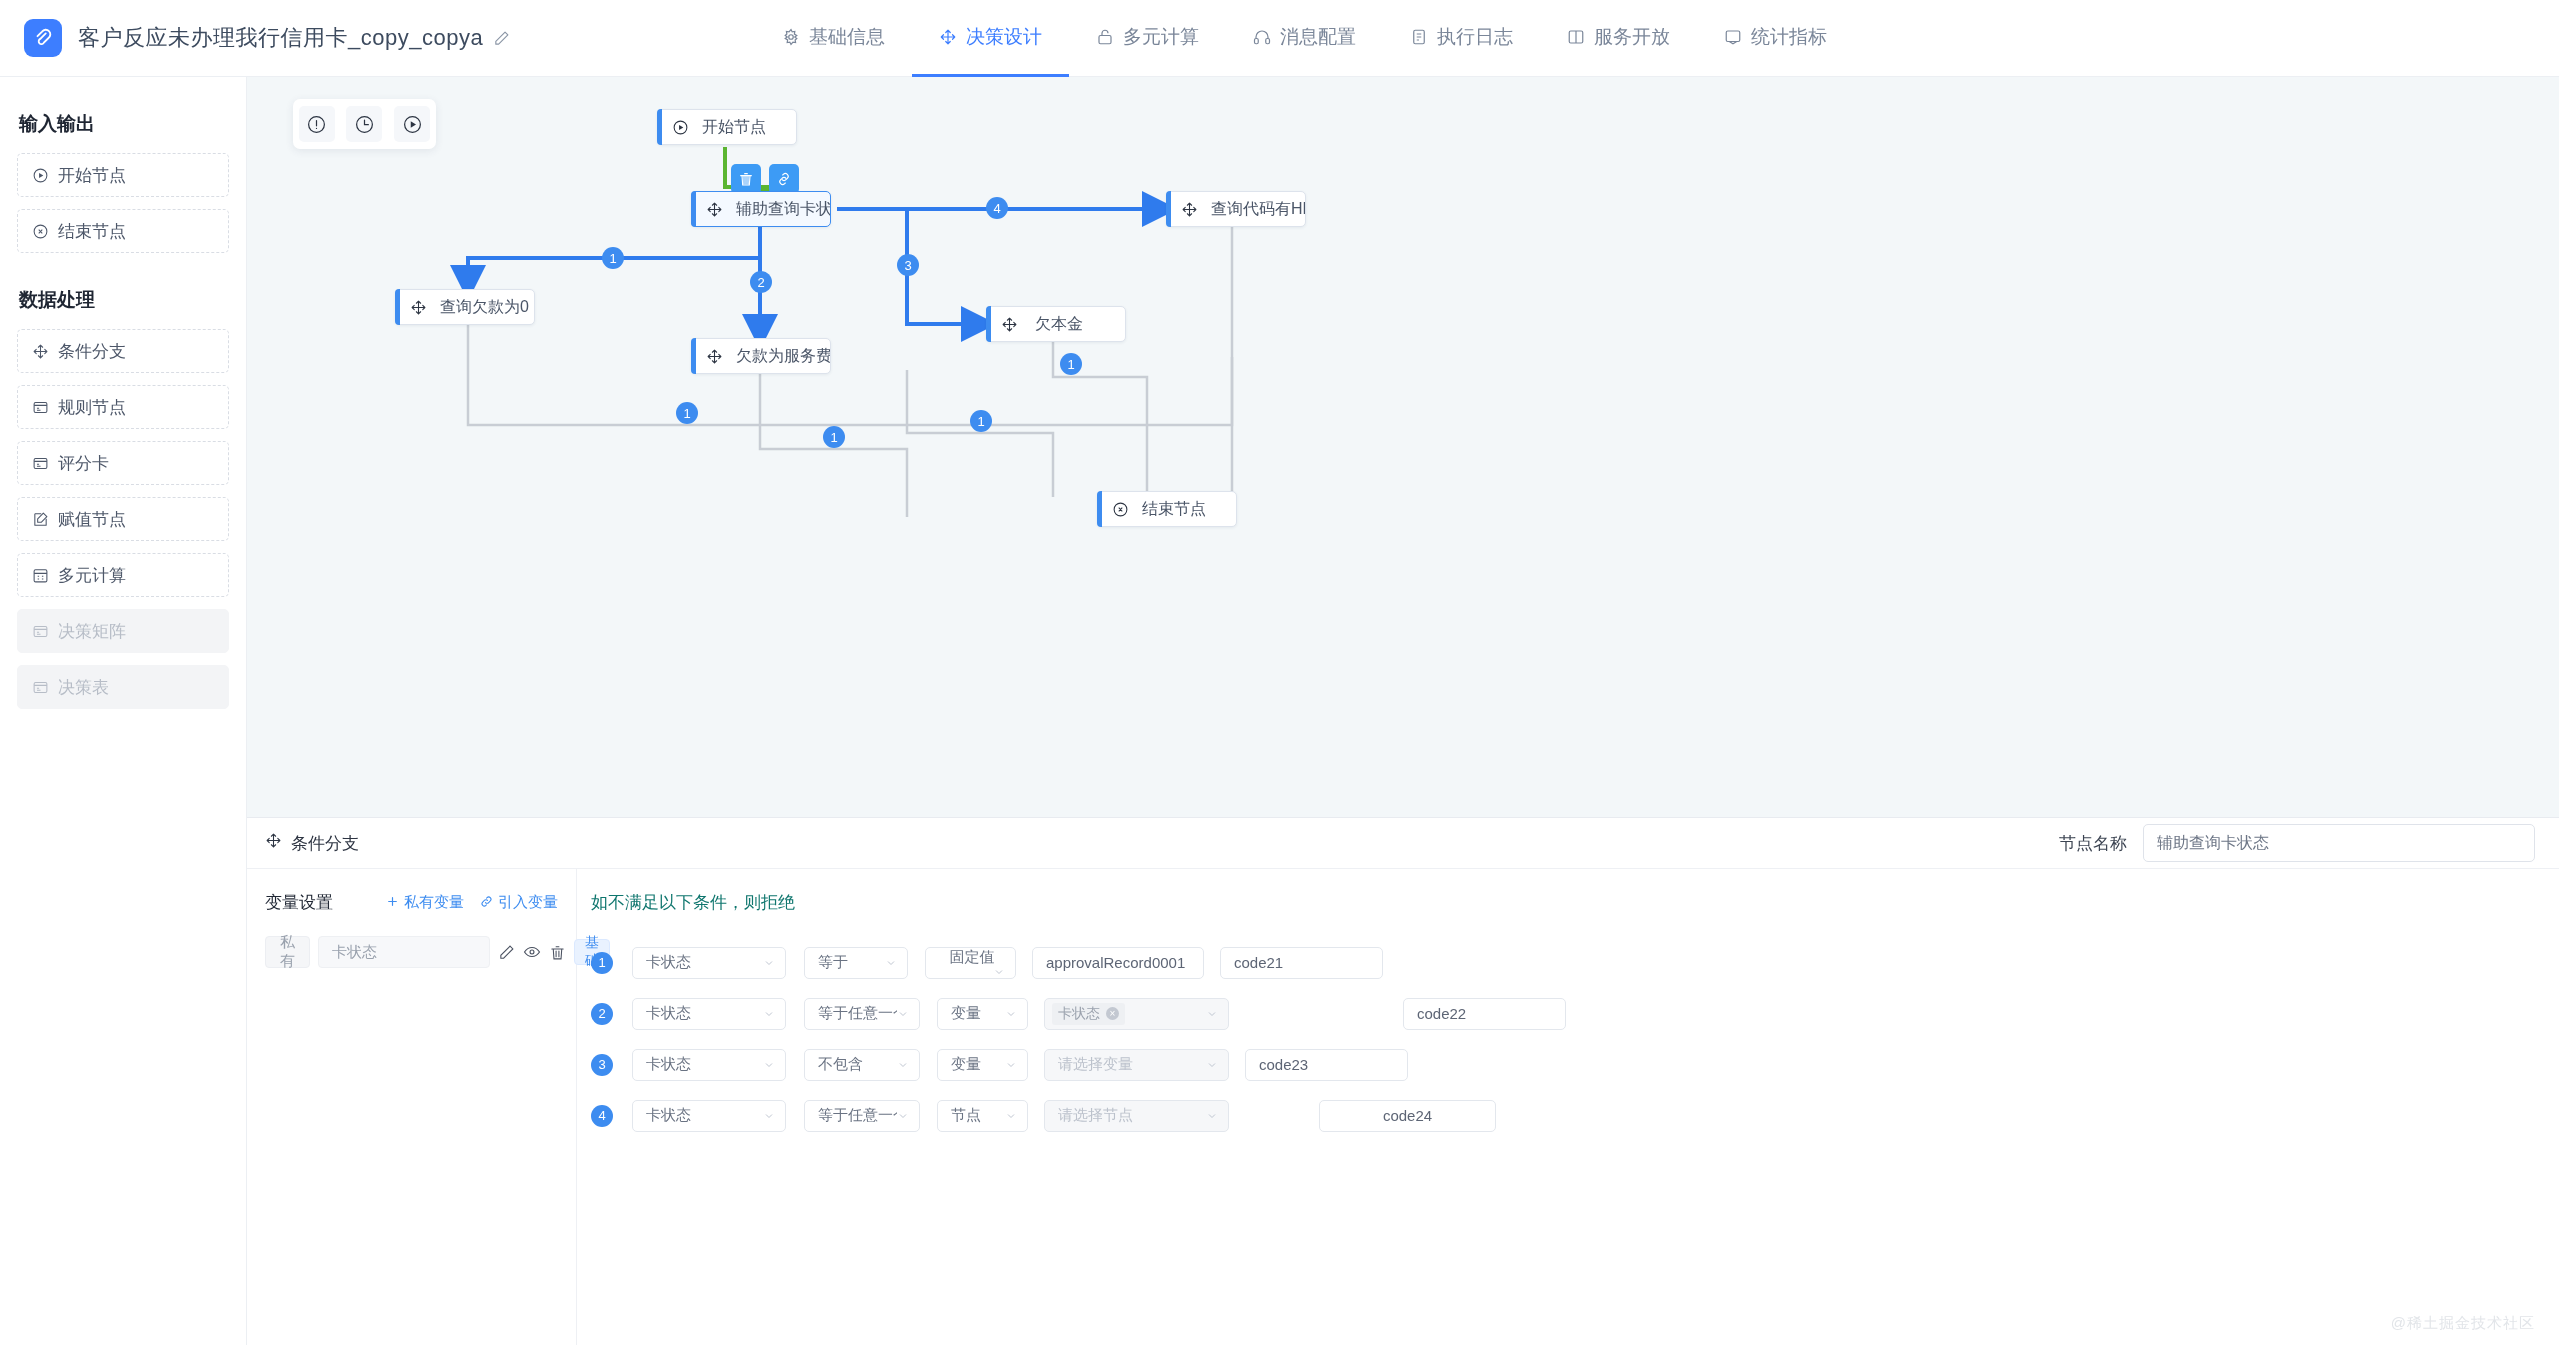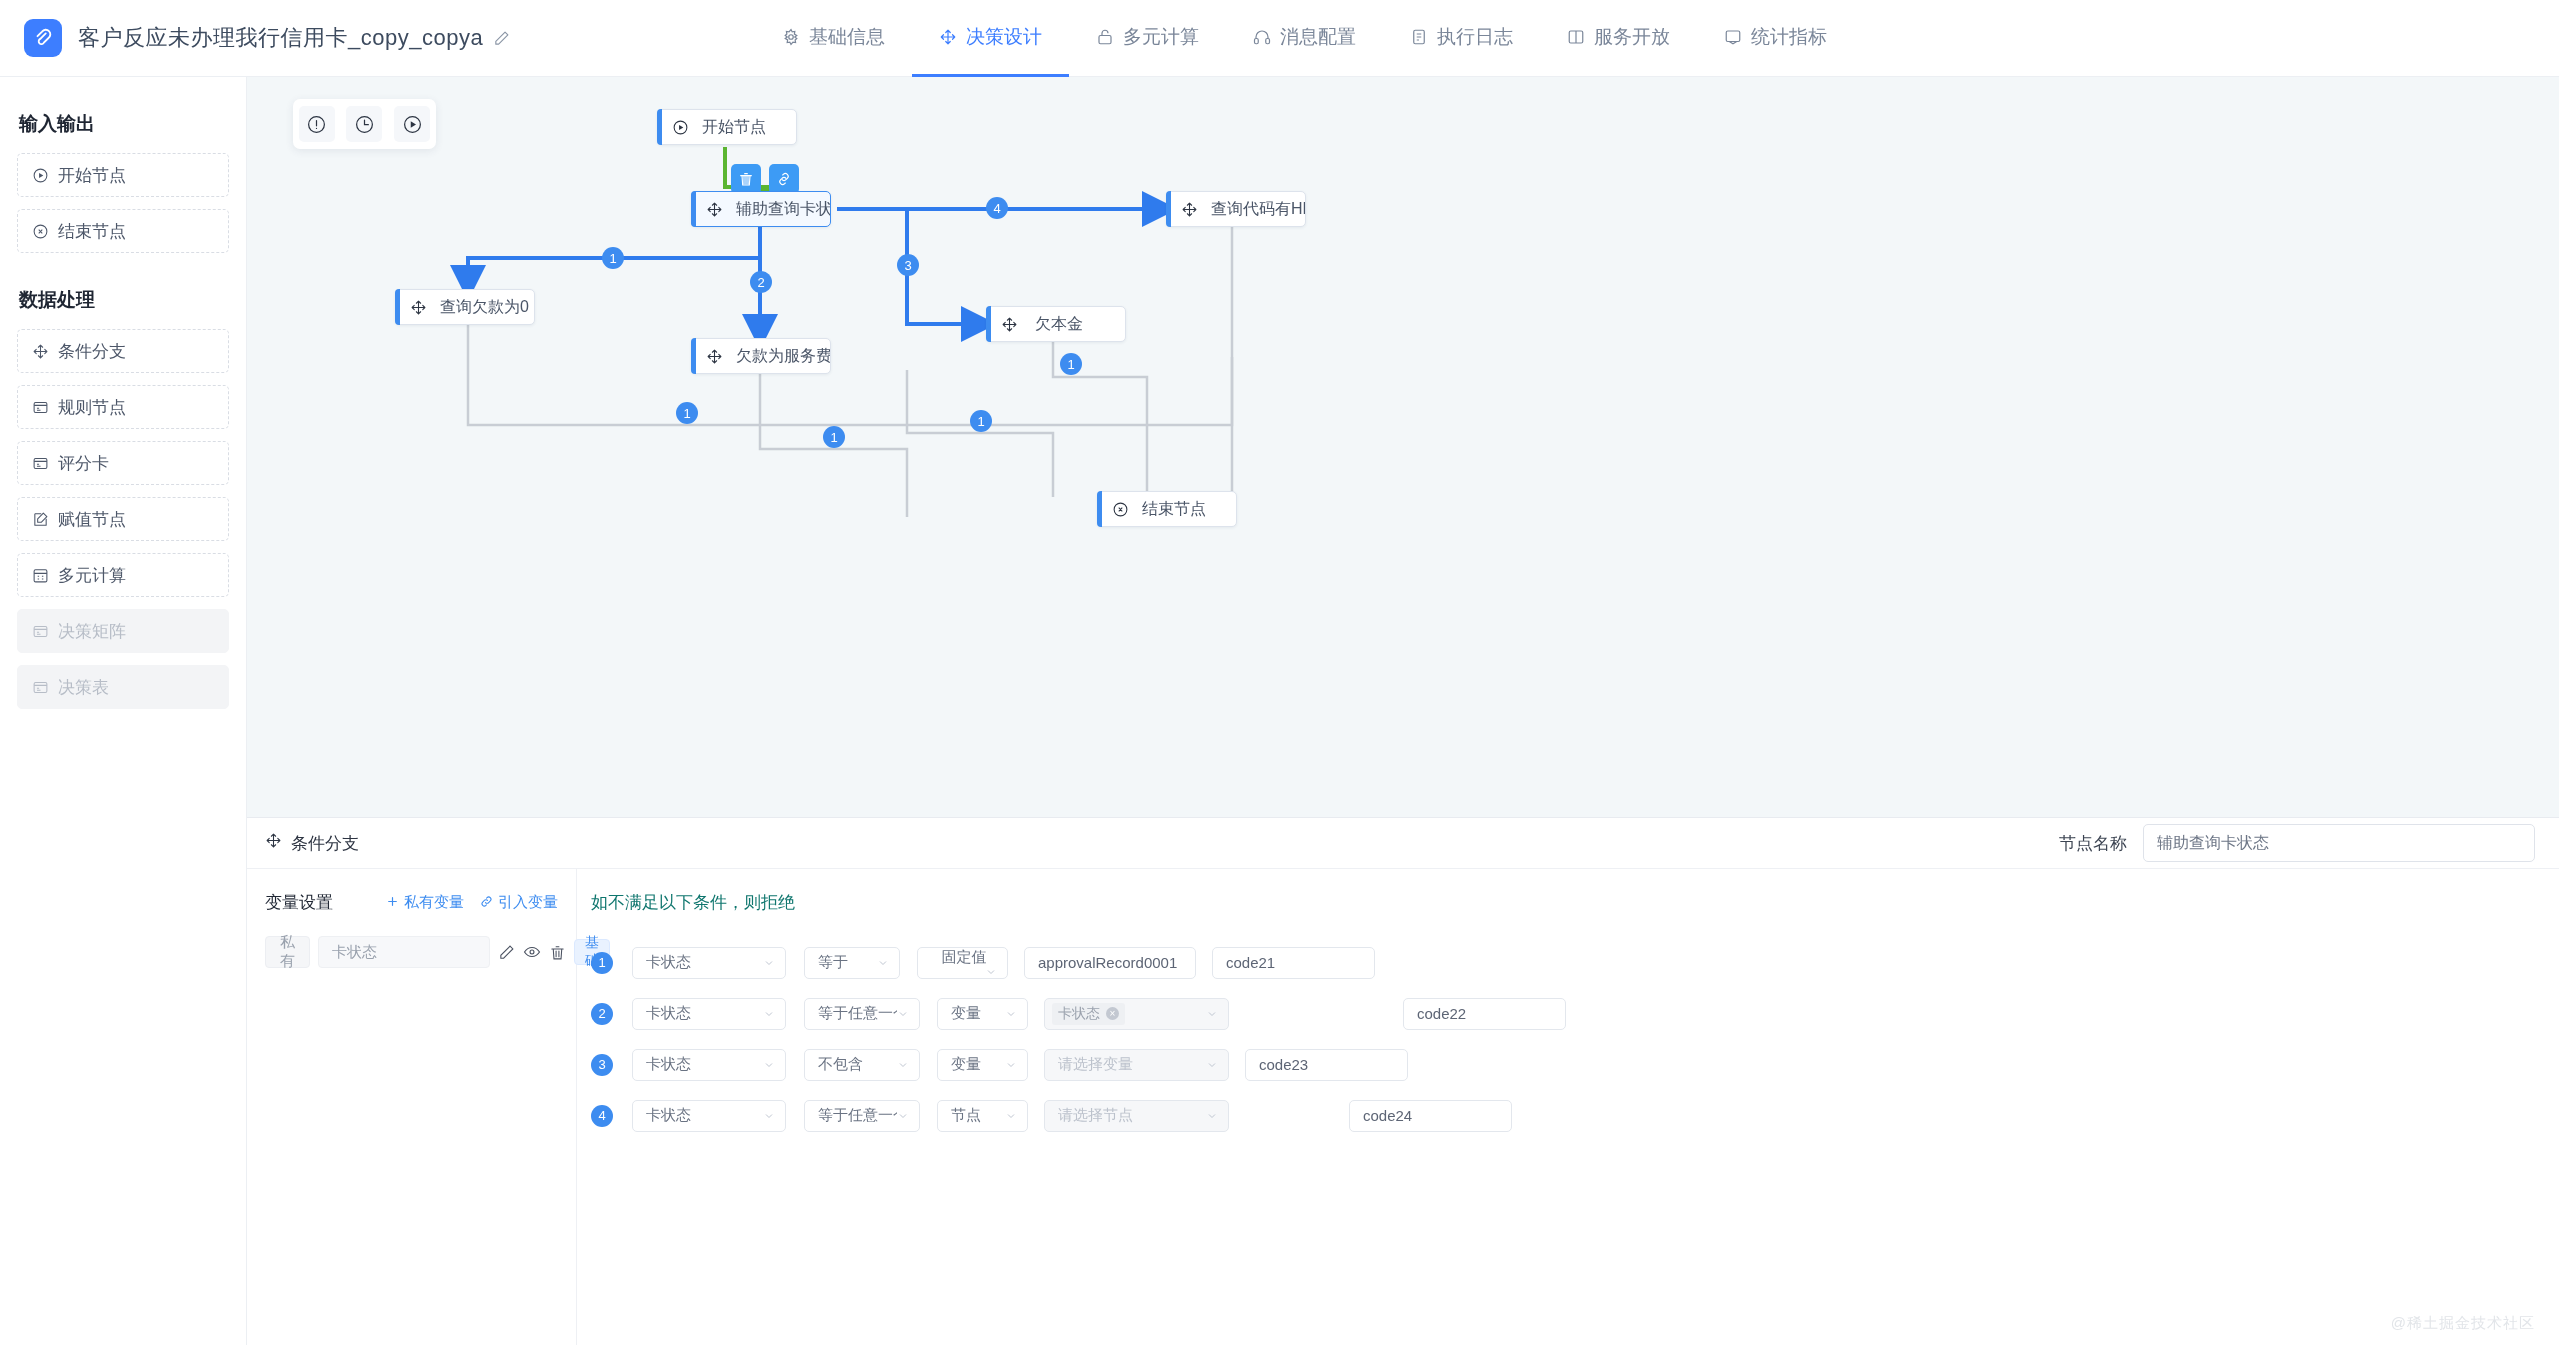--- a/index.html
+++ b/index.html
@@ -581,21 +581,21 @@
       <div class="cond-row">
         <span class="cond-num">1</span>
         <span class="sel" style="width:154px; margin-left:19px;">
           <span class="txt">卡状态</span>
           <span class="caret">
               <svg width="12" height="12" viewBox="0 0 24 24" fill="none" stroke="currentColor" stroke-width="2">
                 <path d="M6 9l6 6 6-6"></path>
               </svg>
             </span>
         </span>
-        <span class="sel" style="width:96px; margin-left:18px;">
+        <span class="sel" style="width:104px; margin-left:18px;">
           <span class="txt">等于</span>
           <span class="caret">
               <svg width="12" height="12" viewBox="0 0 24 24" fill="none" stroke="currentColor" stroke-width="2">
                 <path d="M6 9l6 6 6-6"></path>
               </svg>
             </span>
         </span>
         <span class="sel" style="width:91px; margin-left:17px;flex-direction:column;">
           <span class="txt">固定值</span>
           <span class="caret">
@@ -712,19 +712,19 @@
             </span>
         </span>
         <span class="sel disabled" style="width:185px; margin-left:16px;gap:8px;">
           <span class="txt ph">请选择节点</span>
           <span class="caret">
               <svg width="12" height="12" viewBox="0 0 24 24" fill="none" stroke="currentColor" stroke-width="2">
                 <path d="M6 9l6 6 6-6"></path>
               </svg>
             </span>
         </span>
-        <input class="inp" style="width: 163px; margin-left: 120px;" value="code24">
+        <input class="inp" style="width: 177px; margin-left: 90px; text-align: center;" value="code24">
       </div>
     </div>
   </div>
 
   <div class="watermark">@稀土掘金技术社区</div>
 </div>
 
 </body></html>

